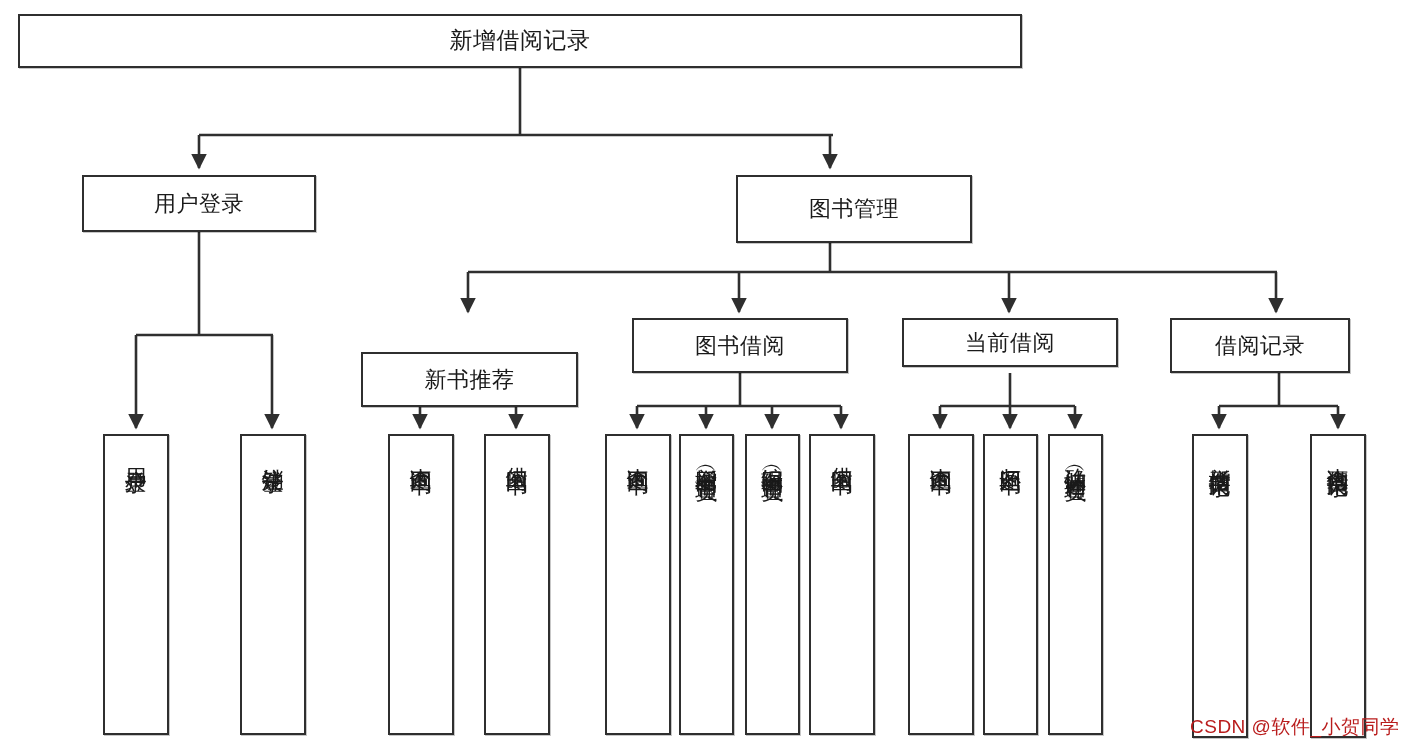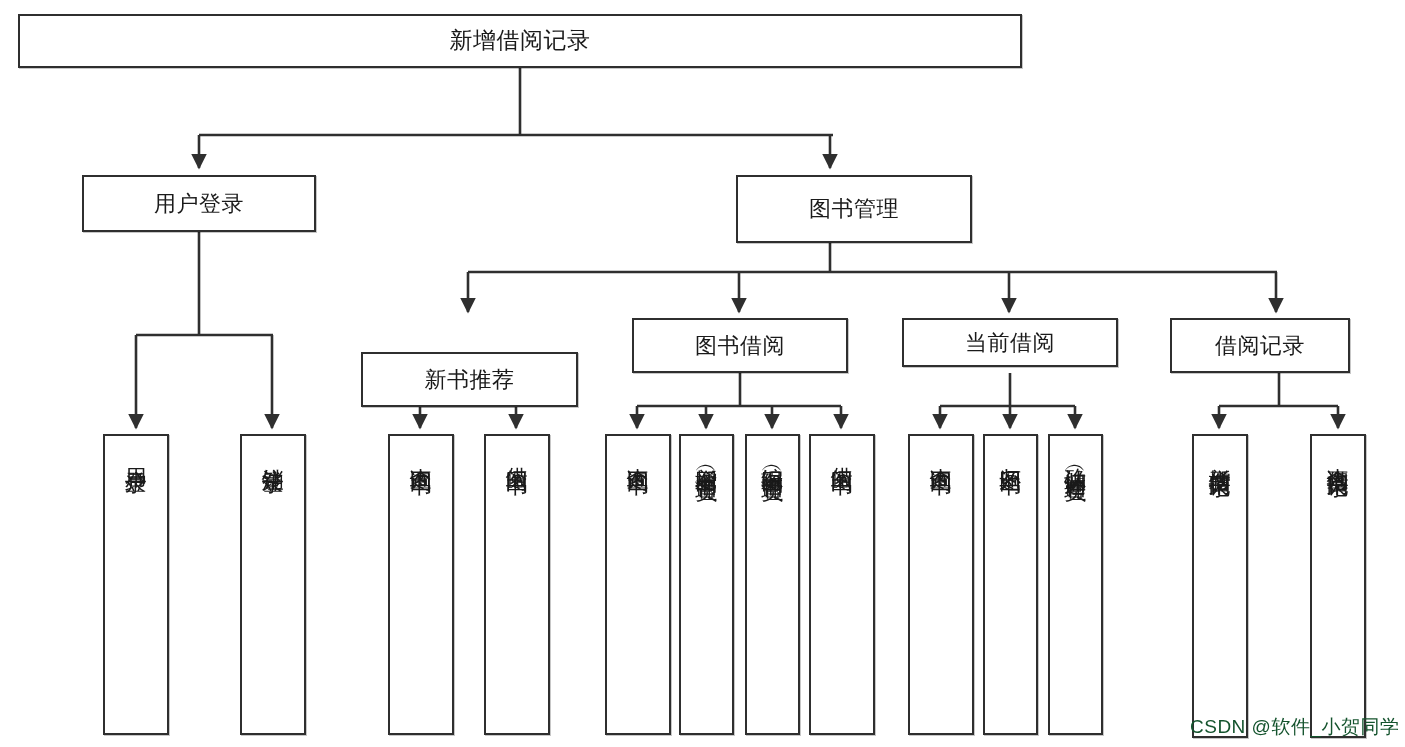--- a/index.html
+++ b/index.html
@@ -57,21 +57,21 @@
     writing-mode: vertical-rl;
     text-orientation: upright;
     font-size: 22px;
     line-height: 1.06;
     letter-spacing: 2px;
     white-space: nowrap;
   }
   .watermark {
     position: absolute;
     font-size: 19px;
-    color: #14532d;
+    color: #b91c1c;
     white-space: nowrap;
     letter-spacing: 0.5px;
     pointer-events: none;
   }
 </style>
 </head>
 <body>
 
 <div id="canvas">
 

